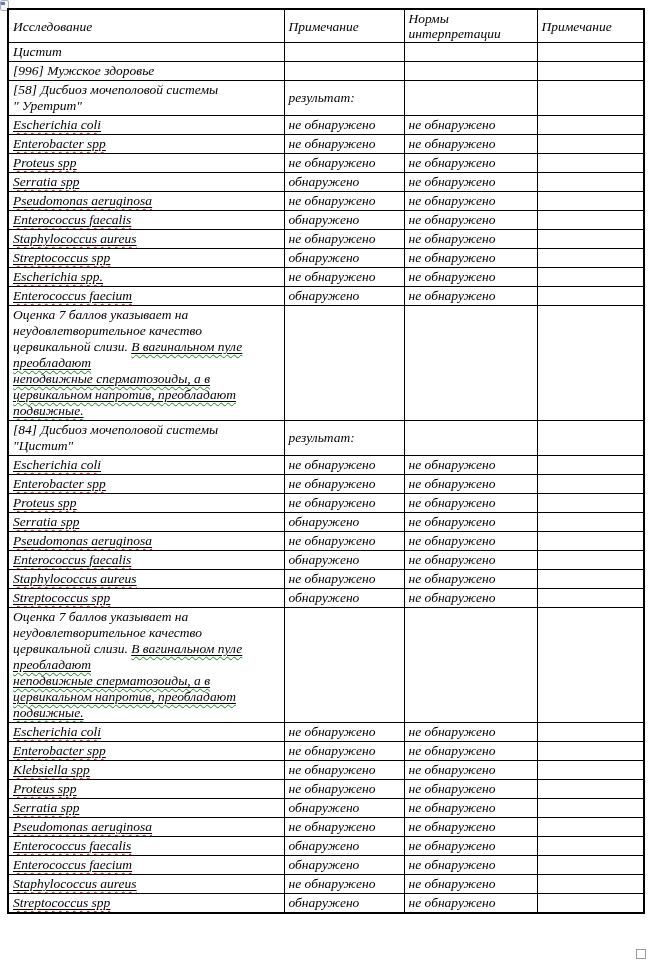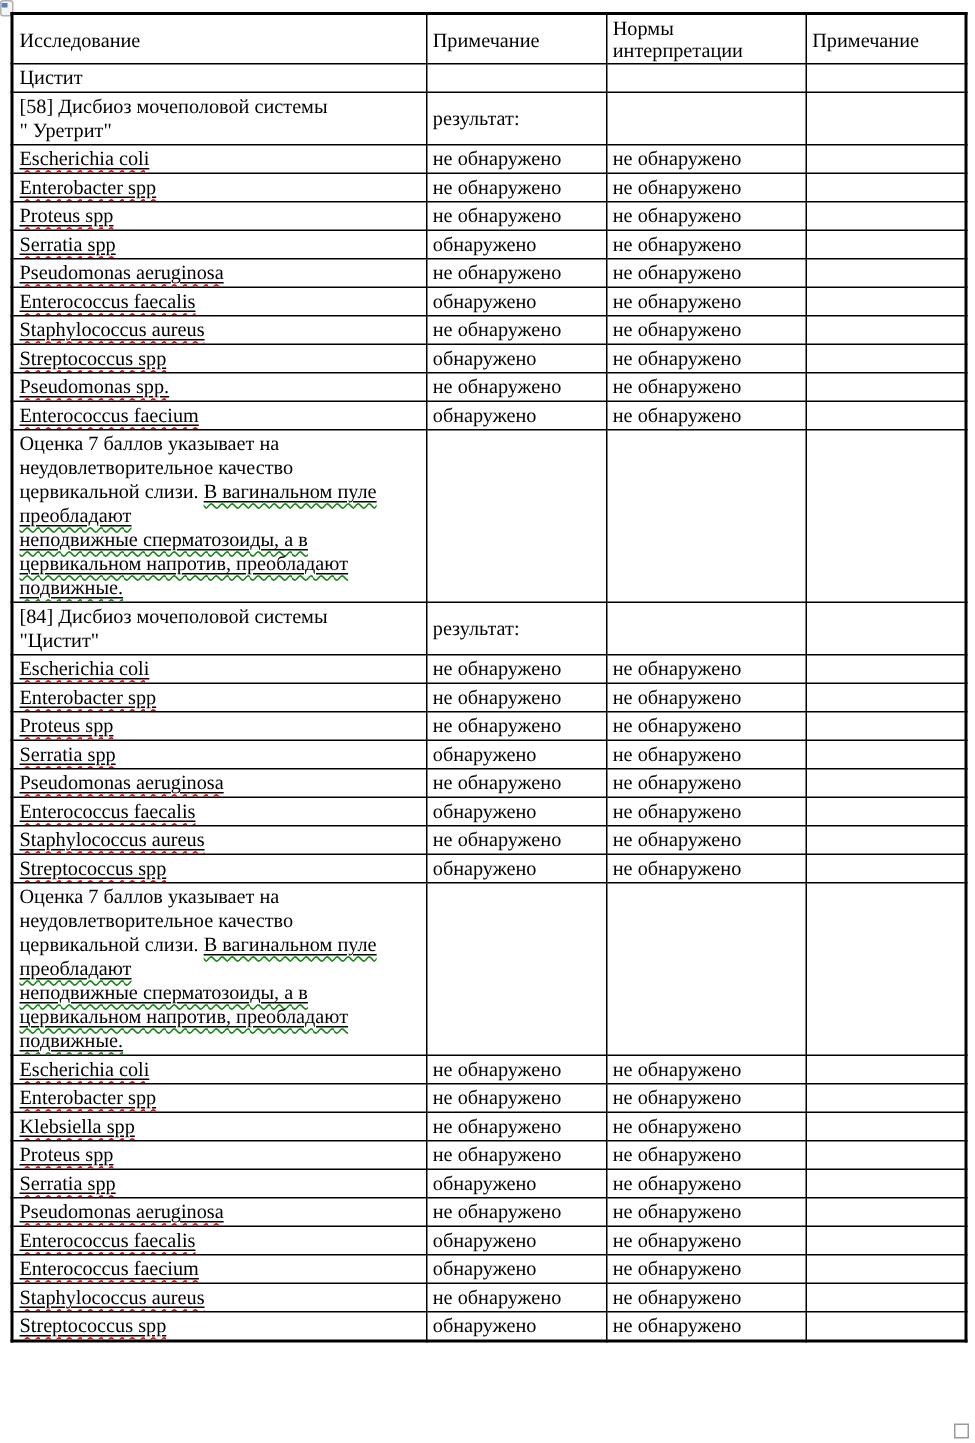--- a/index.html
+++ b/index.html
@@ -4,21 +4,21 @@
 <style>
   html, body { margin: 0; padding: 0; }
   body {
     width: 650px; height: 962px;
     background: #ffffff;
     font-family: "Liberation Serif", serif;
     color: #000;
     position: relative;
     overflow: hidden;
   }
-  .page { position: absolute; left: 0; top: 0; width: 650px; height: 962px; background: #fff; }
+  .page { position: absolute; left: 0; top: 0; width: 650px; height: 962px; background: #fff; font-style: italic; }
 
   table.report {
     position: absolute; left: 7px; top: 8px;
     width: 636px;
     border-collapse: collapse;
     table-layout: fixed;
     border: 2px solid #000;
     font-size: 13.5px;
   }
   col.c-study  { width: 276px; }
@@ -89,20 +89,26 @@
       </tr>
     </thead>
     <tbody id="tbody">
         <tr>
           <td><span>Цистит</span></td>
           <td></td>
           <td></td>
           <td></td>
         </tr>
         <tr>
+          <td><span>[996] Мужское здоровье</span></td>
+          <td></td>
+          <td></td>
+          <td></td>
+        </tr>
+        <tr>
           <td><span>[58] Дисбиоз мочеполовой системы</span><br><span>" Уретрит"</span></td>
           <td>результат:</td>
           <td></td>
           <td></td>
         </tr>
         <tr>
           <td><span class="su"><span class="wr">Escherichia coli</span></span></td>
           <td>не обнаружено</td>
           <td>не обнаружено</td>
           <td></td>
@@ -143,21 +149,21 @@
           <td>не обнаружено</td>
           <td></td>
         </tr>
         <tr>
           <td><span class="su"><span class="wr">Streptococcus spp</span></span></td>
           <td>обнаружено</td>
           <td>не обнаружено</td>
           <td></td>
         </tr>
         <tr>
-          <td><span class="su"><span class="wr">Pseudomonas spp.</span></span></td>
+          <td><span class="su"><span class="wr">Escherichia spp.</span></span></td>
           <td>не обнаружено</td>
           <td>не обнаружено</td>
           <td></td>
         </tr>
         <tr>
           <td><span class="su"><span class="wr">Enterococcus faecium</span></span></td>
           <td>обнаружено</td>
           <td>не обнаружено</td>
           <td></td>
         </tr>

